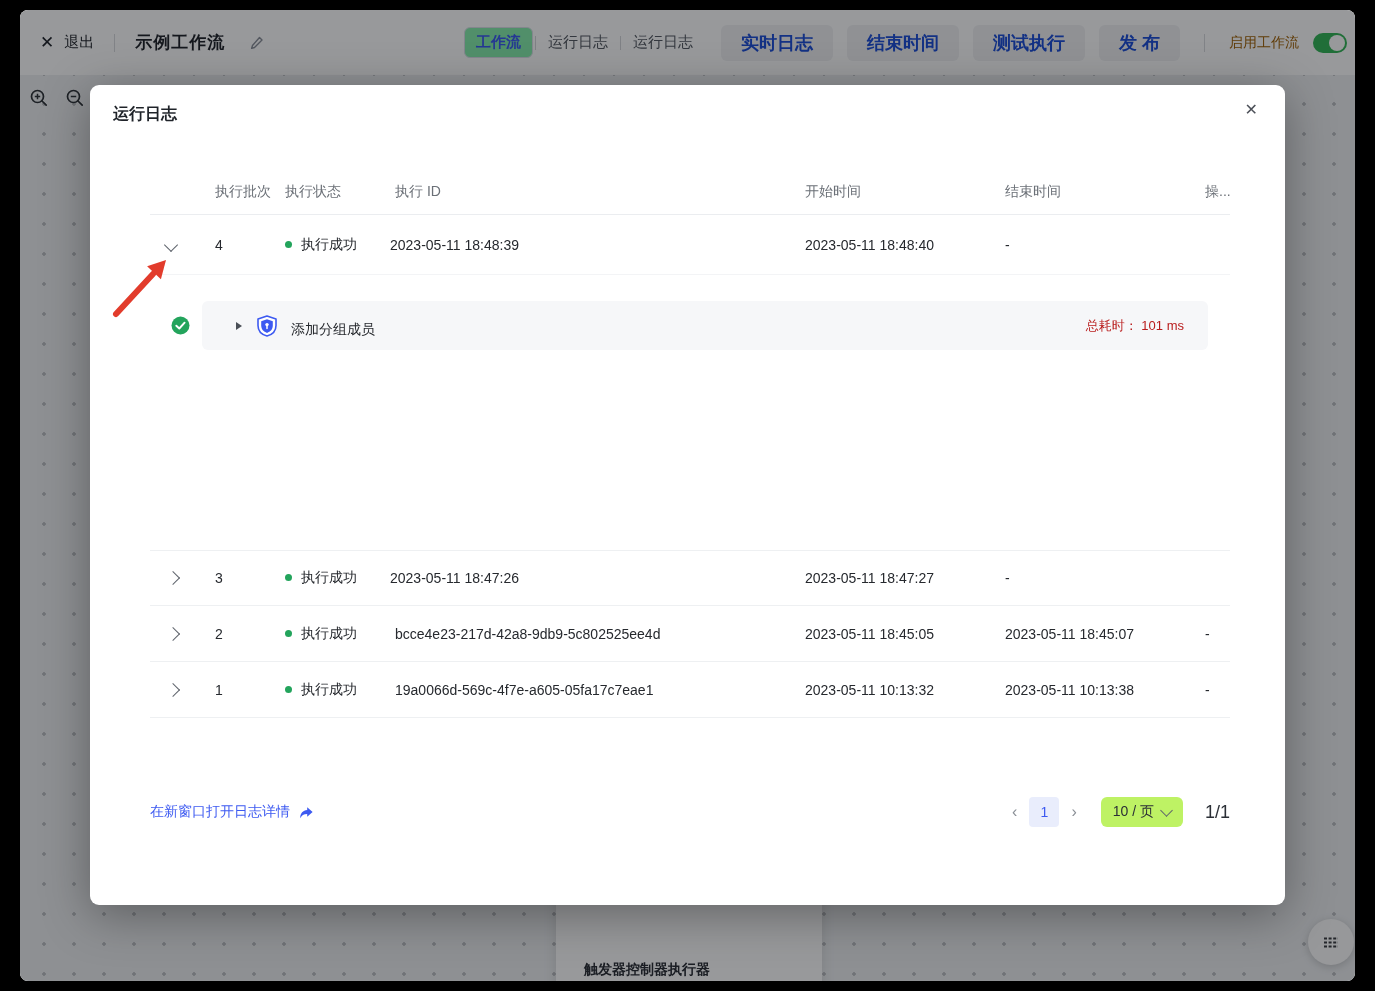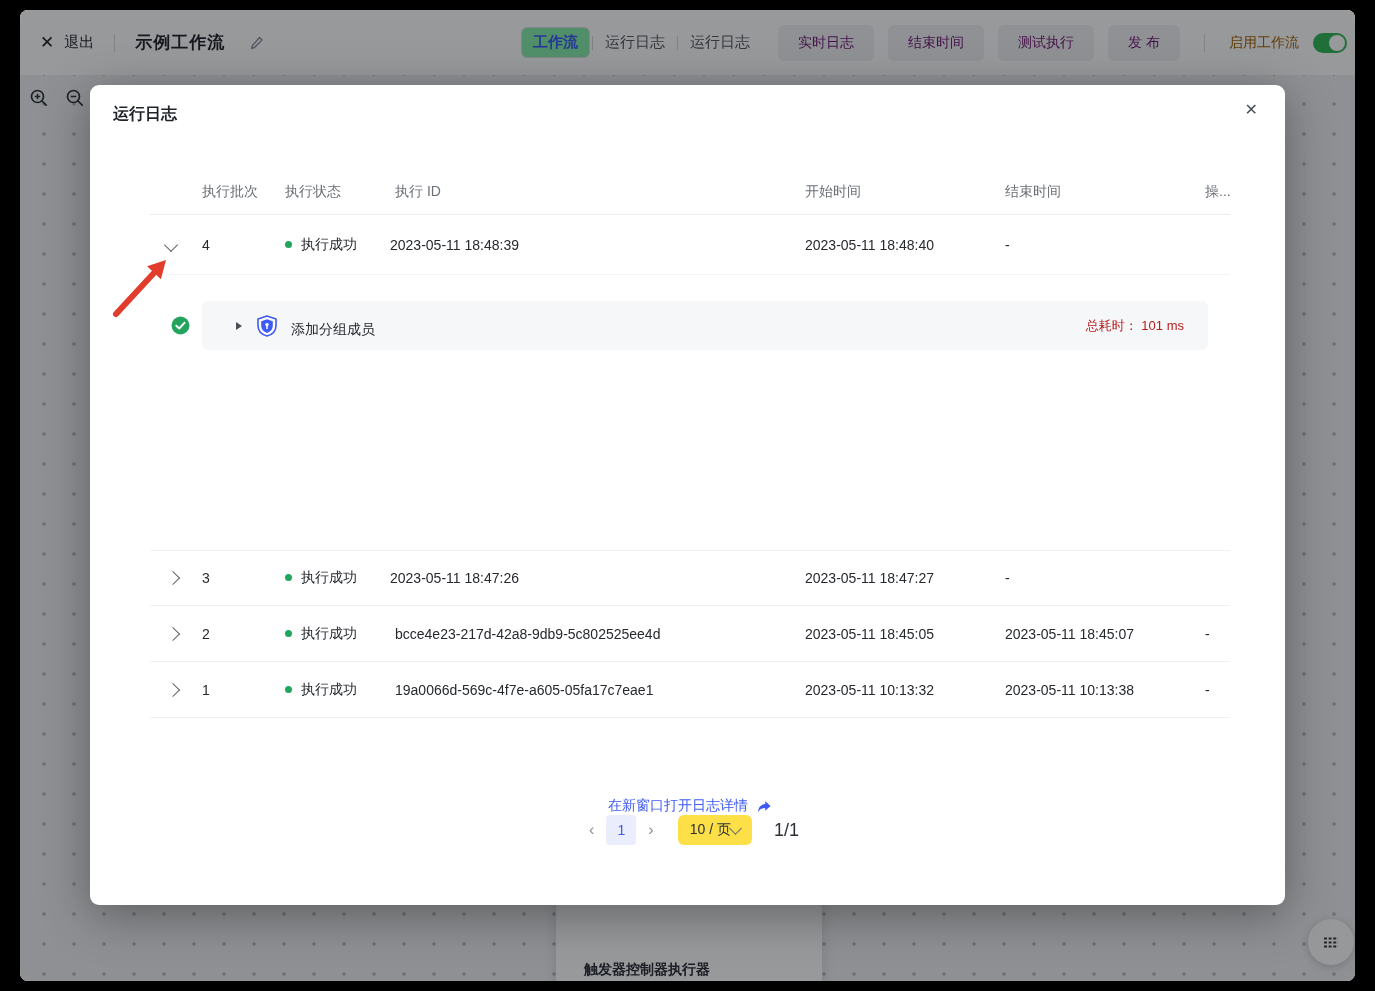--- a/index.html
+++ b/index.html
@@ -17,21 +17,21 @@
   .exit-label{font-size:15px;color:#1f2329;}
   .v-div{width:1px;height:18px;background:#d8dadd;margin:0 10px;}
   .wf-title{font-size:17px;font-weight:700;color:#1f2329;letter-spacing:1px;}
   .pencil{margin-left:14px;display:flex;align-items:center;}
   .tb-spacer{flex:1;}
   .tb-right{display:flex;align-items:center;gap:14px;}
   .seg{display:flex;align-items:center;gap:2px;margin-right:4px;}
   .seg-item{font-size:15px;color:#565b63;padding:6px 10px;white-space:nowrap;}
   .seg-item.active{background:#86efac;border:1px solid #dcdfe8;border-radius:6px;color:#3d5af1;font-weight:700;padding:5px 11px;}
   .seg-sep{width:1px;height:14px;background:#d4d6da;}
-  .tb-btn{background:#f1f2f4;border-radius:6px;height:36px;display:flex;align-items:center;padding:0 20px;font-size:14px;font-weight:400;color:#701a75;white-space:nowrap;}
+  .tb-btn{background:#f1f2f4;border-radius:6px;height:36px;display:flex;align-items:center;padding:0 20px;font-size:18px;font-weight:700;color:#1d4ed8;white-space:nowrap;}
   .toggle-label{font-size:14px;color:#a16207;white-space:nowrap;}
   .toggle{width:34px;height:20px;border-radius:10px;background:#34b657;position:relative;flex:0 0 auto;}
   .toggle .knob{position:absolute;right:2px;top:2px;width:16px;height:16px;border-radius:50%;background:#fff;}
   .canvas{position:absolute;left:0;top:65px;right:0;bottom:0;background:#eef0f2;
     background-image:radial-gradient(circle,#bcbec2 1.5px,transparent 2px);
     background-size:30px 30px;background-position:9px 14px;}
   .zoom-tools{position:absolute;left:8px;top:12px;display:flex;gap:14px;}
   .zoom-btn{width:22px;height:22px;display:flex;align-items:center;justify-content:center;}
   .node-panel{position:absolute;left:536px;top:790px;width:266px;height:130px;background:#ffffff;border-radius:12px;box-shadow:0 4px 14px rgba(0,0,0,.12);}
   .node-tabs{position:absolute;left:0;right:0;top:96px;display:flex;padding:0 28px;}
@@ -40,21 +40,21 @@
   
   .overlay{position:absolute;inset:0;background:rgba(5,8,12,0.41);}
   
   .modal{position:absolute;left:70px;top:75px;width:1195px;height:820px;background:#fff;border-radius:9px;box-shadow:0 10px 48px rgba(0,0,0,.35);}
   .m-title{position:absolute;left:23px;top:19px;font-size:16px;font-weight:700;color:#1f2329;}
   .m-close{position:absolute;right:27px;top:17px;font-size:16px;color:#4c5058;line-height:1;cursor:default;}
   .trow{display:grid;grid-template-columns:45px 90px 105px 415px 200px 200px 25px;align-items:center;margin-left:60px;width:1080px;box-sizing:border-box;}
   .thead{position:absolute;left:0;top:85px;height:45px;width:100%;}
   .thead .trow{height:45px;border-bottom:1px solid #ebedf0;}
   .th{font-size:14px;color:#6b7077;white-space:nowrap;overflow:hidden;}
-  .th.batch,.td.batch{padding-left:7px;}
+  .th.batch,.td.batch{padding-left:7px;margin-left:13px;}
   .th.id,.td.id{padding-left:5px;}
   .rows{position:absolute;left:0;top:130px;width:100%;}
   .trow.r4{height:60px;border-bottom:1px solid #f3f4f6;}
   .trow.r{height:56px;border-bottom:1px solid #eef0f2;}
   .trow.r.first{border-top:1px solid #eef0f2;}
   .td{font-size:14px;color:#26292e;white-space:nowrap;}
   .chev{display:inline-block;width:9px;height:9px;border-right:1.6px solid #5f646c;border-bottom:1.6px solid #5f646c;margin-left:16px;}
   .chev.down{transform:rotate(45deg);margin-top:-4px;}
   .chev.right{transform:rotate(-45deg);margin-left:18px;}
   .status-dot{display:inline-block;width:7px;height:7px;border-radius:50%;background:#23a45c;margin-right:9px;vertical-align:1px;}
@@ -62,27 +62,27 @@
   .expanded{position:relative;height:215px;}
   .chk{position:absolute;left:81px;top:41px;}
   .step-panel{position:absolute;left:112px;top:26px;width:1006px;height:49px;background:#f6f7f9;border-radius:6px;display:flex;align-items:center;}
   .caret-r{width:0;height:0;border-left:6px solid #4a4f57;border-top:4.5px solid transparent;border-bottom:4.5px solid transparent;margin-left:34px;}
   .step-shield{margin-left:13px;display:flex;}
   .step-name{margin-left:12px;font-size:14px;color:#26292e;font-weight:500;margin-top:8px;}
   .step-sp{flex:1;}
   .step-dur{margin-right:24px;font-size:13px;color:#b91c1c;}
   .gap-block{height:60px;}
   
-  .m-footer{position:absolute;left:60px;right:55px;top:712px;height:30px;display:flex;align-items:center;flex-direction:column;}
+  .m-footer{position:absolute;left:60px;right:55px;top:712px;height:30px;display:flex;align-items:center;}
   .log-link{display:flex;align-items:center;gap:8px;color:#3d5af1;font-size:14px;}
   .f-sp{flex:1;}
   .pager{display:flex;align-items:center;}
   .pg-arrow{font-size:16px;color:#8b9097;padding:0 8px;line-height:1;}
   .pg-cur{width:30px;height:30px;border-radius:4px;background:#e9edfc;color:#3d5af1;font-size:14px;display:flex;align-items:center;justify-content:center;margin:0 4px;}
-  .pg-size{height:30px;border-radius:6px;background:#fde047;display:flex;align-items:center;padding:0 12px;margin-left:16px;font-size:14px;color:#2b2f36;text-align:right;}
+  .pg-size{height:30px;border-radius:6px;background:#bef264;display:flex;align-items:center;padding:0 12px;margin-left:16px;font-size:14px;color:#2b2f36;gap:8px;text-align:right;}
   .pg-caret{width:8px;height:8px;border-right:1.5px solid #5f646c;border-bottom:1.5px solid #5f646c;transform:rotate(45deg);margin-top:-4px;}
   .pg-total{margin-left:22px;font-size:18px;color:#2b2f36;}
   
   .ann-arrow{position:absolute;left:88px;top:238px;pointer-events:none;}
 </style>
 </head>
 <body>
 
 <div class="screen">
 

